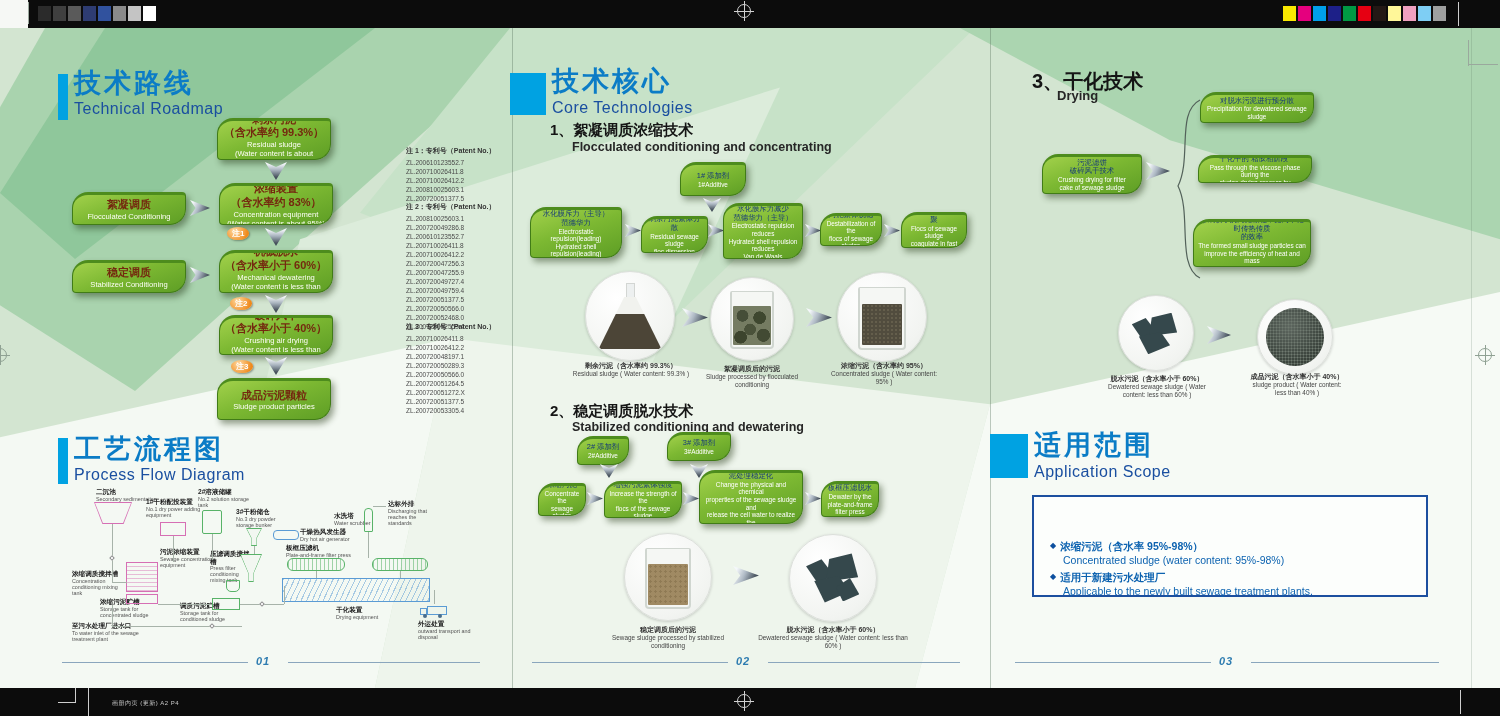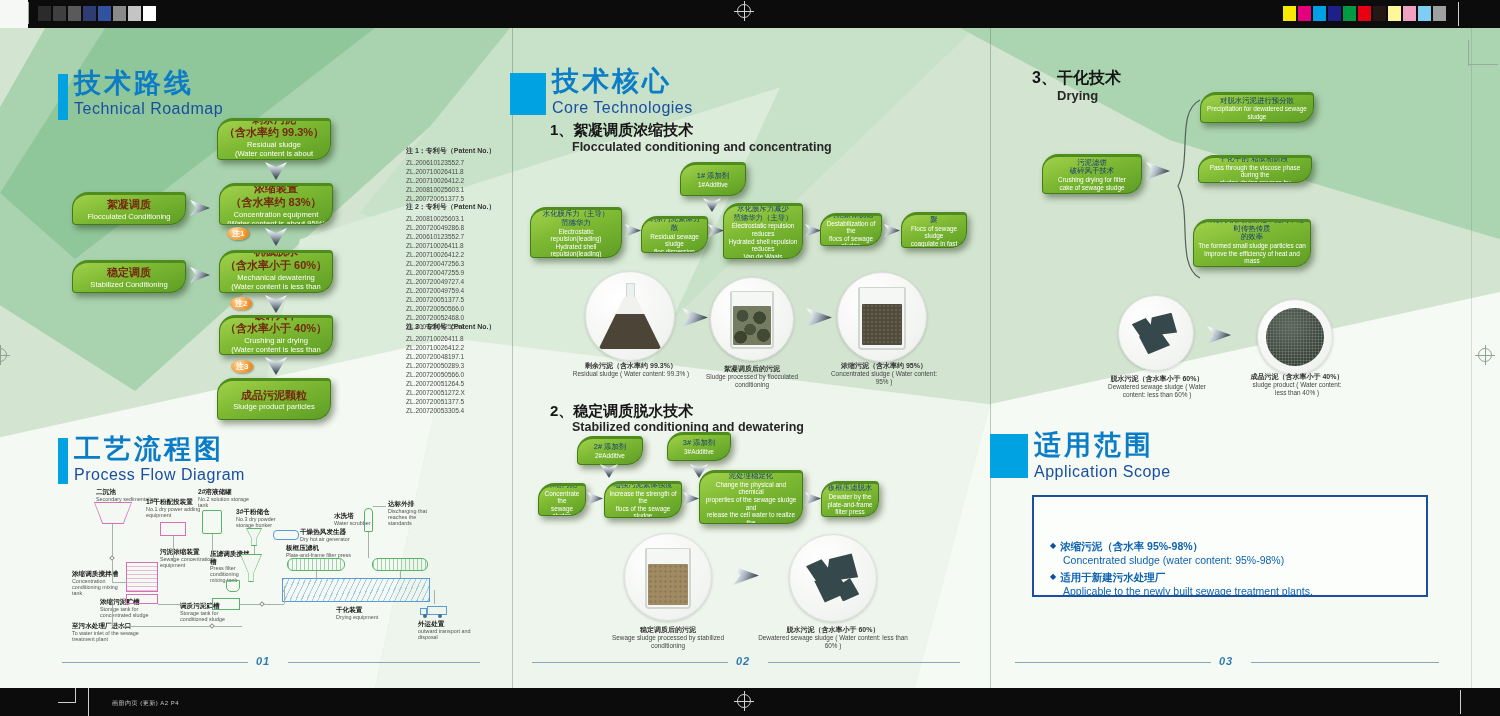--- a/index.html
+++ b/index.html
@@ -427,21 +427,21 @@
 conditioning</span>
   </div>
   <div class="cap" style="left:825px;top:361px;width:118px">
     <span class="zh">浓缩污泥（含水率约 95%）</span>
       <span class="en">Concentrated sludge ( Water content: 95% )</span>
   </div>
 
   <div class="snum" style="left:550px;top:402px"><span>2、</span><span>稳定调质脱水技术</span></div>
   <div class="sen" style="left:572px;top:420px">Stabilized conditioning and dewatering</div>
 
-  <div class="gb gb2" style="left:577px;top:436px;width:66px;height:29px">
+  <div class="gb gb2" style="left:577px;top:436px;width:52px;height:29px">
     <span class="zh">2# 添加剂</span>
       <span class="en">2#Additive</span>
   </div>
   <div class="gb gb2" style="left:667px;top:432px;width:64px;height:29px">
     <span class="zh">3# 添加剂</span>
       <span class="en">3#Additive</span>
   </div>
   <div class="ad" style="left:600px;top:464px;width:18px;height:14px"></div>
   <div class="ad" style="left:690px;top:464px;width:18px;height:14px"></div>
 
@@ -490,21 +490,21 @@
   </div>
   <div class="cap" style="left:597px;top:625px;width:142px">
     <span class="zh">稳定调质后的污泥</span>
       <span class="en">Sewage sludge processed by stabilized conditioning</span>
   </div>
   <div class="cap" style="left:757px;top:625px;width:152px">
     <span class="zh">脱水污泥（含水率小于 60%）</span>
       <span class="en">Dewatered sewage sludge ( Water content: less than 60% )</span>
   </div>
 
-  <div class="snum" style="left:1032px;top:68px;font-size:16px"><span>3、</span><span>干化技术</span></div>
+  <div class="snum" style="left:1032px;top:68px;font-size:20px"><span>3、</span><span>干化技术</span></div>
   <div class="sen" style="left:1057px;top:88px;font-size:13px">Drying</div>
 
   <div class="gb gb2" style="left:1042px;top:154px;width:100px;height:40px">
     <span class="zh">污泥滤饼
 破碎风干技术</span>
       <span class="en">Crushing drying for filter
 cake of sewage sludge</span>
   </div>
   <div class="ar" style="left:1146px;top:162px;width:24px;height:18px"></div>
   <svg class="brkt" style="left:1168px;top:98px" width="34" height="182" viewBox="0 0 34 182">

